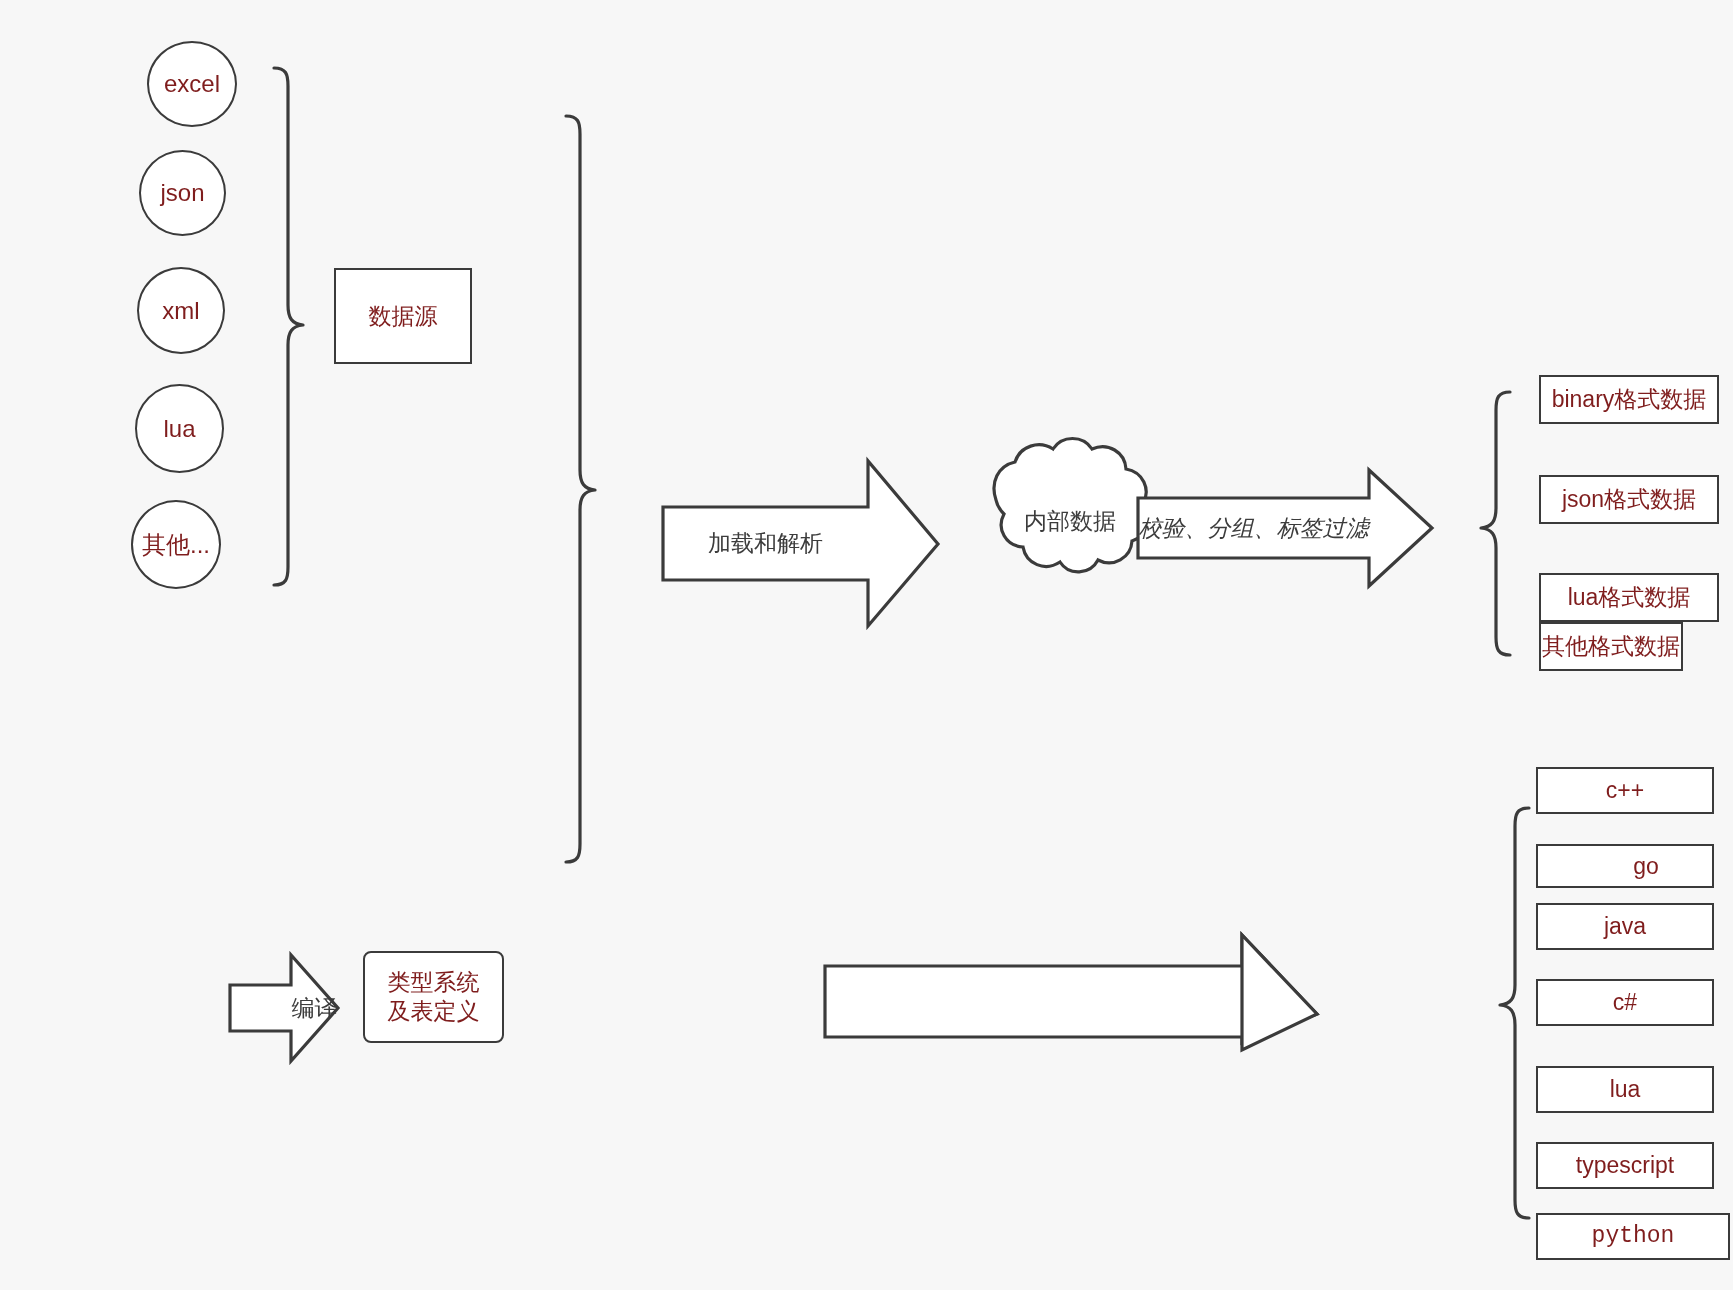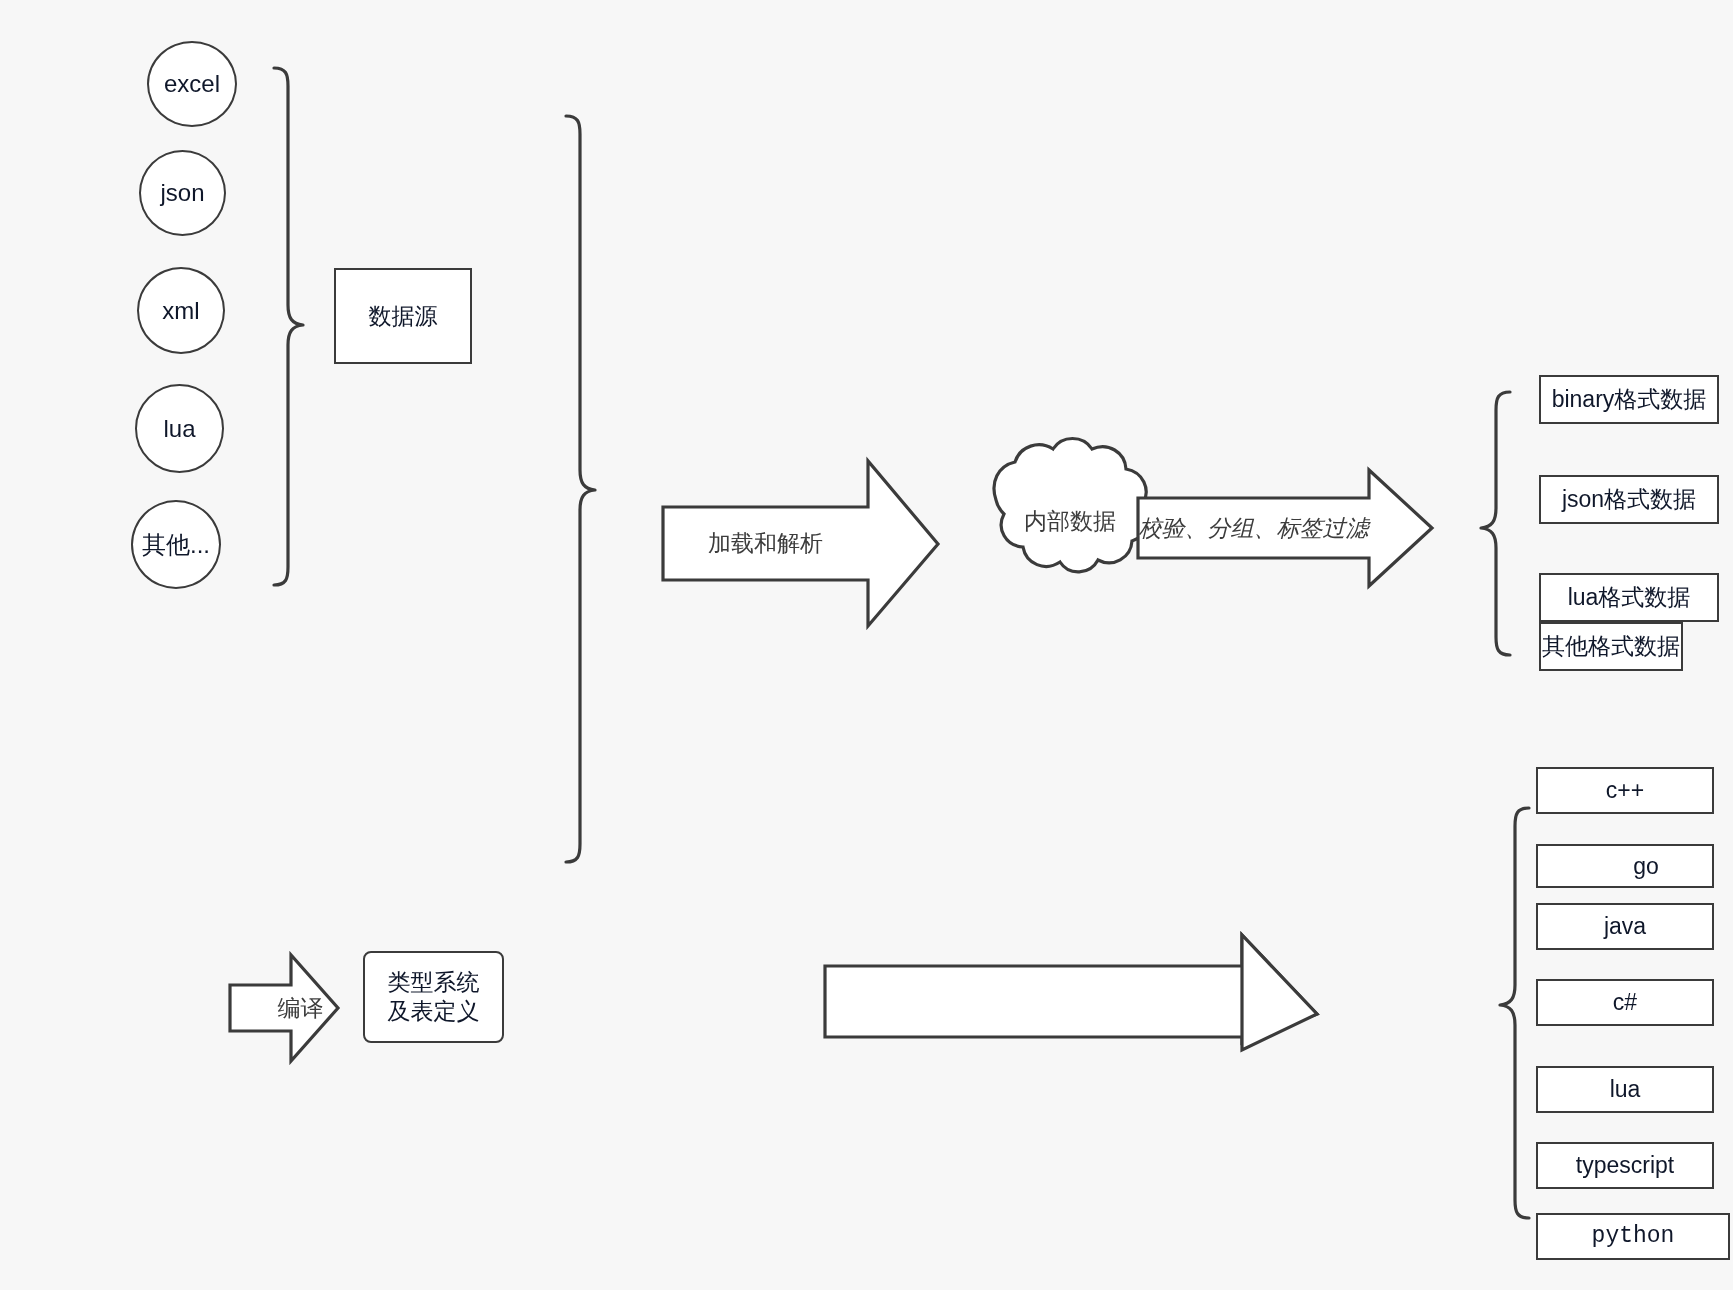--- a/index.html
+++ b/index.html
@@ -23,21 +23,21 @@
   }
   .node {
     position: absolute;
     box-sizing: border-box;
     display: flex;
     align-items: center;
     justify-content: center;
     text-align: center;
     background: #ffffff;
     border: 2.5px solid #3b3b3b;
-    color: #0f172a;
+    color: #7f1d1d;
     line-height: 1.25;
   }
   .circle {
     border-radius: 50%;
     font-size: 24px;
   }
   .rect {
     font-size: 23px;
   }
   .rect-round {
@@ -181,21 +181,21 @@
   </div>
 
   <div class="arrow-label" style="left:996px; top:498px; width:148px; height:46px;">
     <span>内部数据</span>
   </div>
 
   <div class="arrow-label" style="left:1138px; top:498px; width:231px; height:60px;font-style:italic;">
     <span>校验、分组、标签过滤</span>
   </div>
 
-  <div class="arrow-label" style="left:230px; top:985px; width:73px; height:46px;padding-left:34px;">
+  <div class="arrow-label" style="left:244px; top:985px; width:73px; height:46px;padding-left:34px;">
     <span>编译</span>
   </div>
 
 
   <div class="node rect" style="left:1539px; top:375px; width:180px; height:49px;">
     <span>binary格式数据</span>
   </div>
   <div class="node rect" style="left:1539px; top:475px; width:180px; height:49px;">
     <span>json格式数据</span>
   </div>

